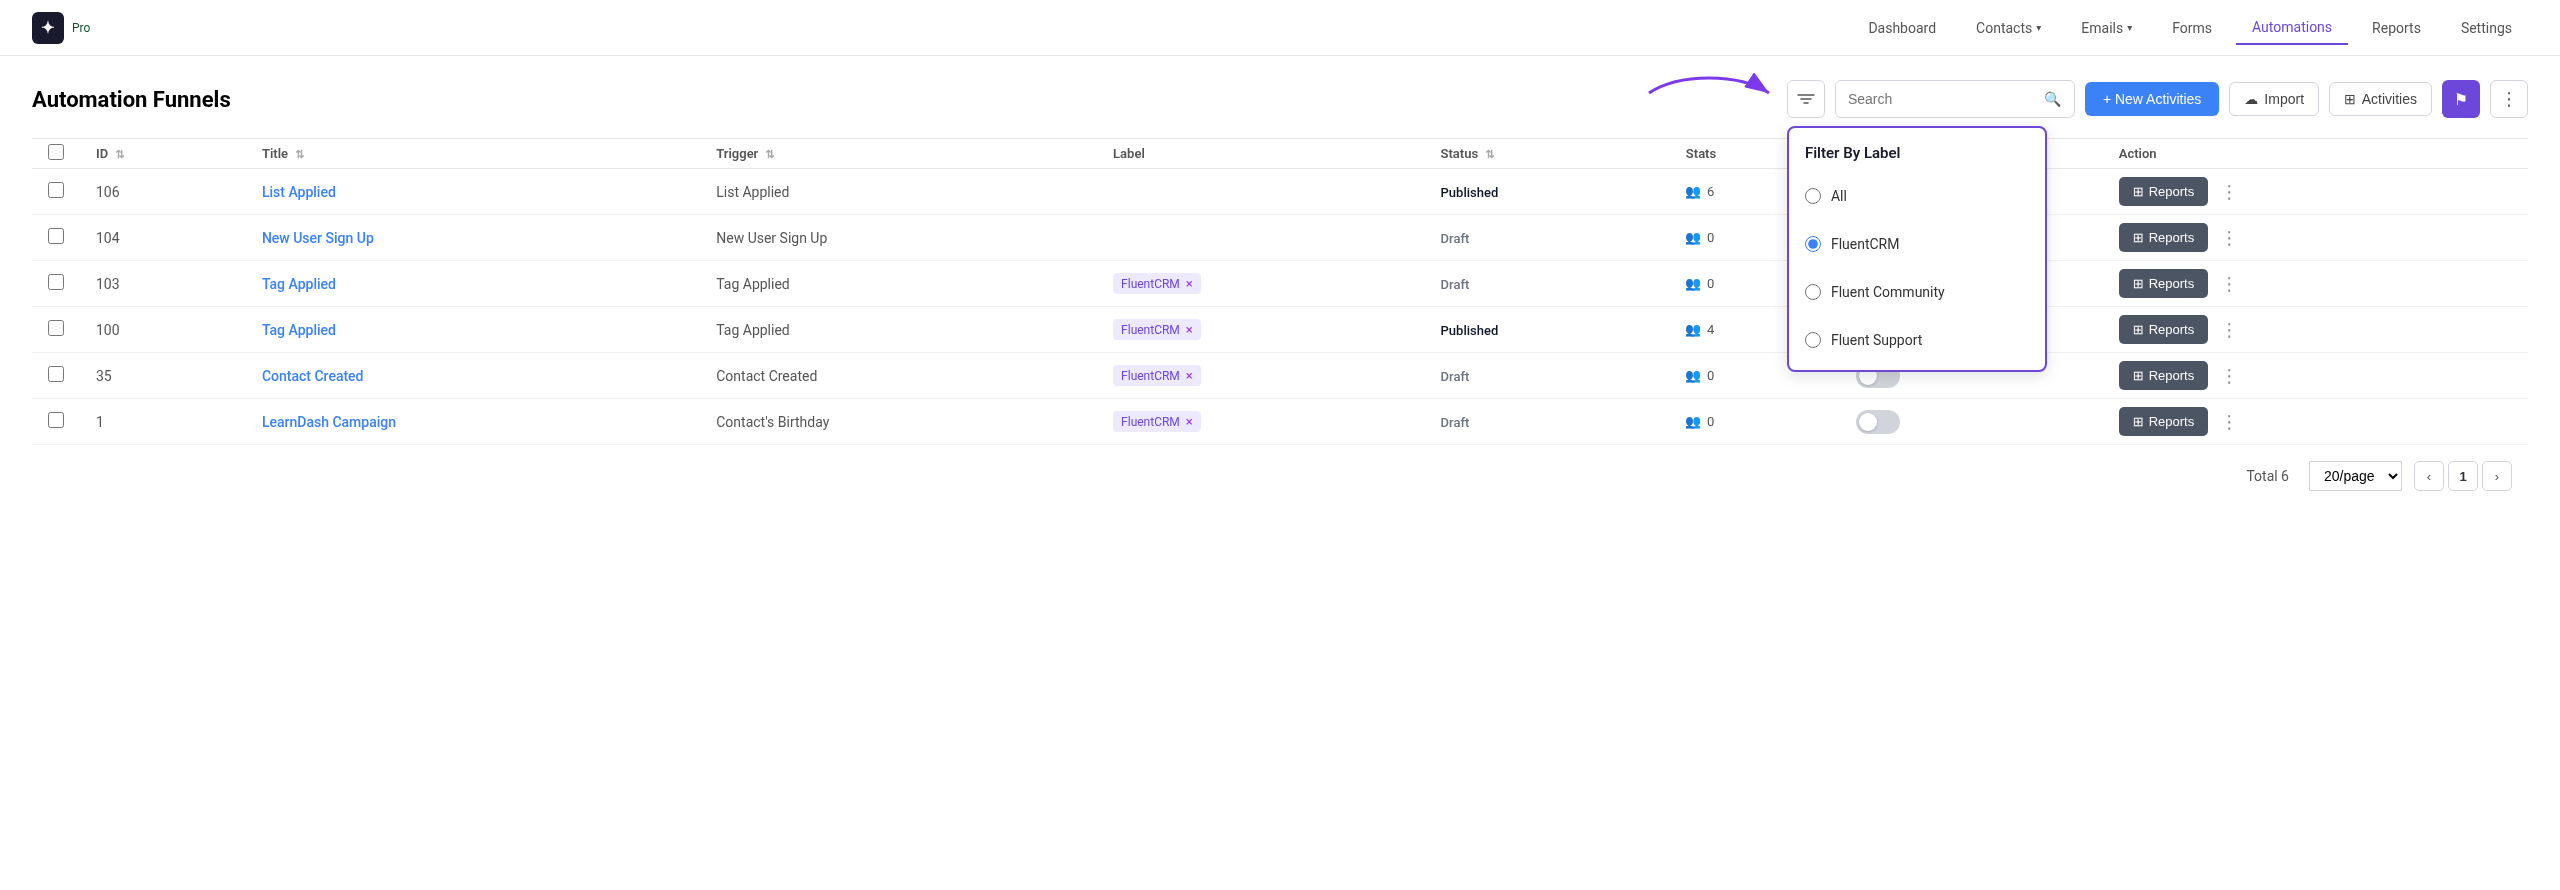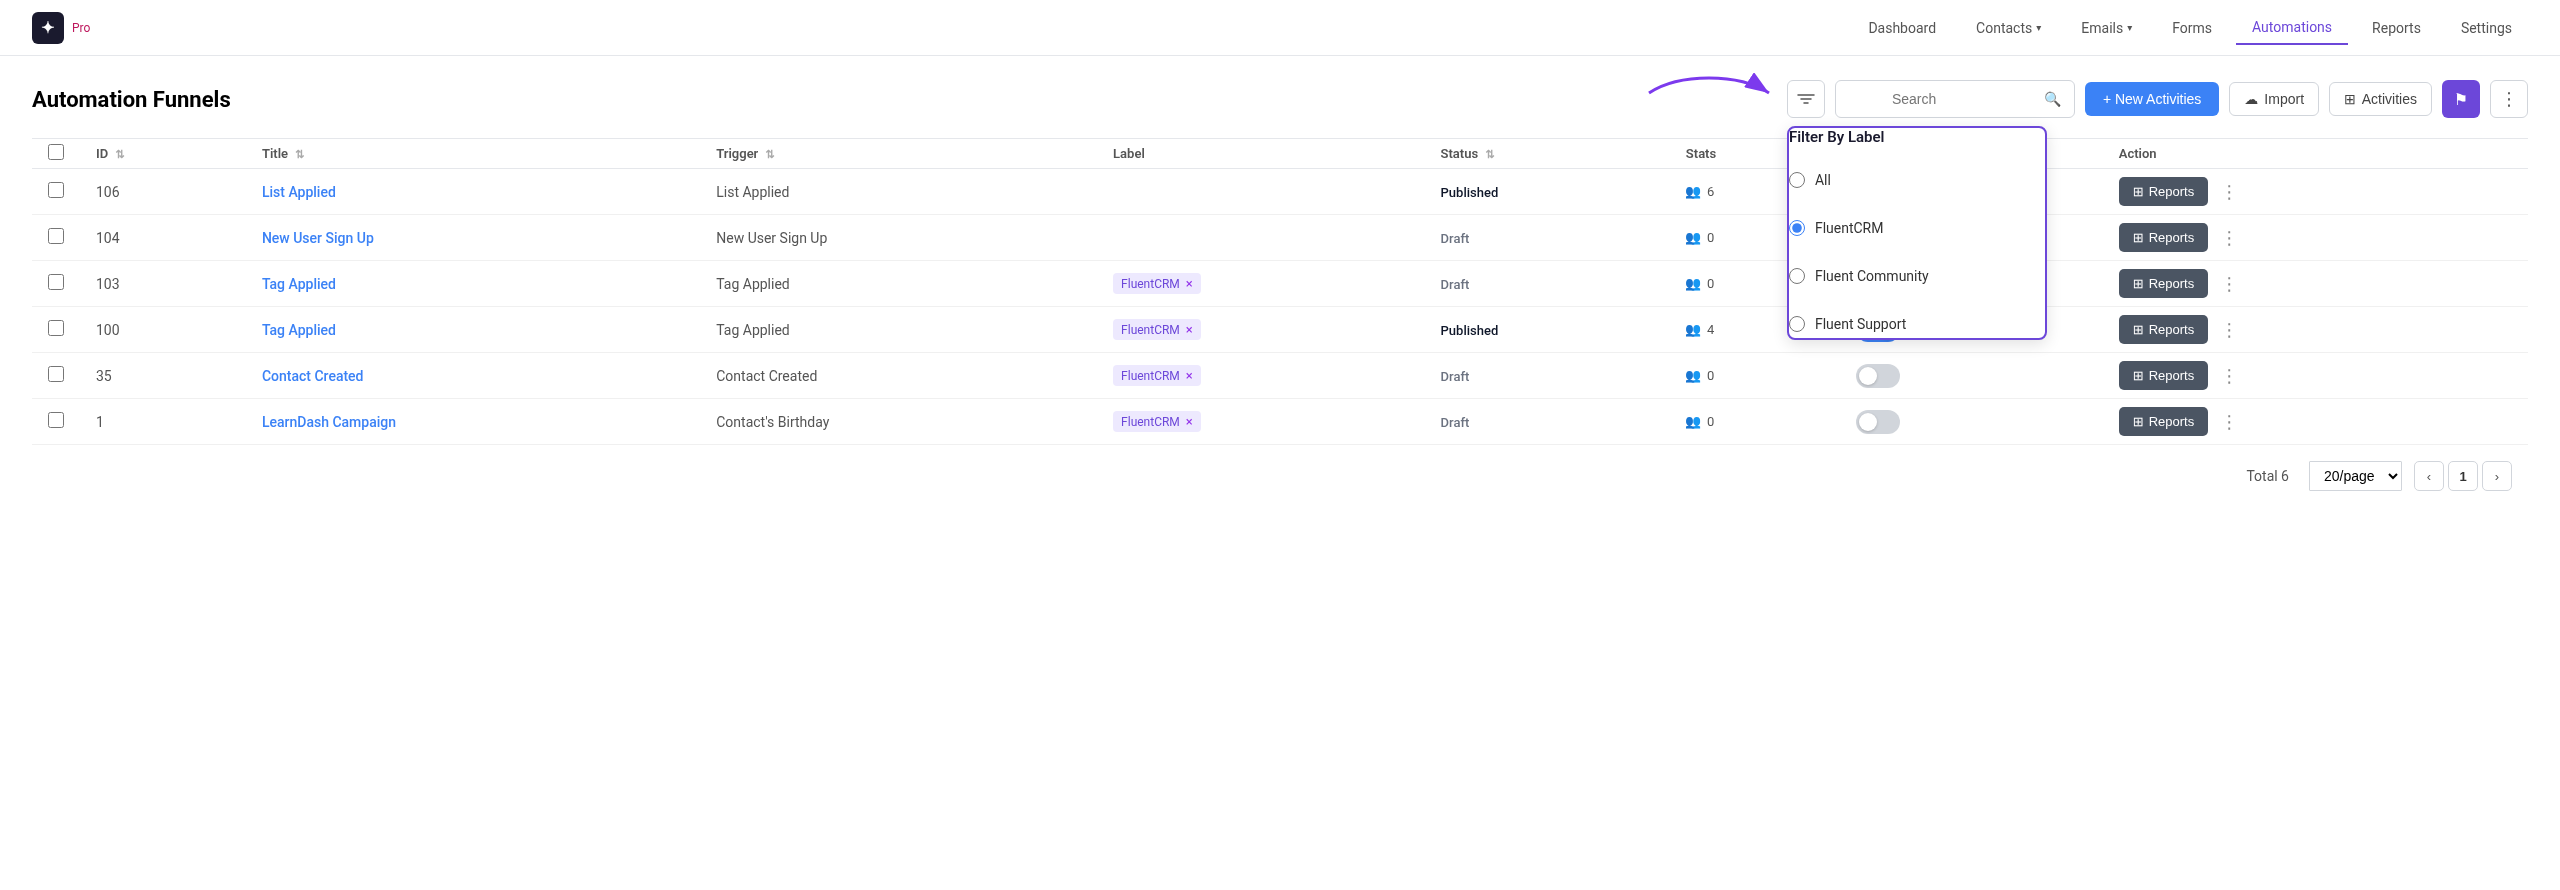--- a/index.html
+++ b/index.html
@@ -28,21 +28,21 @@
       border-radius: 6px;
       display: flex;
       align-items: center;
       justify-content: center;
       color: #fff;
       font-size: 16px;
       font-weight: bold;
     }
     .nav-logo-pro {
       font-size: 12px;
-      color: #be185d;
+      color: #14532d;
     }
     .nav-links {
       display: flex;
       align-items: center;
       gap: 8px;
     }
     .nav-link {
       padding: 8px 16px;
       color: #555;
       text-decoration: none;
@@ -115,21 +115,20 @@
       background: #fff;
       width: 240px;
     }
     .search-box input {
       border: none;
       outline: none;
       font-size: 14px;
       color: #888;
       width: 100%;
       background: transparent;
-      margin-left: 44px;
     }
     .search-icon { color: #aaa; font-size: 14px; }
 
     .btn-new-automation {
       background: #3b82f6;
       color: #fff;
       border: none;
       border-radius: 6px;
       padding: 9px 18px;
       font-size: 14px;
@@ -193,21 +192,21 @@
 
     
     .filter-dropdown {
       position: absolute;
       top: 120%;
       left: 0;
       width: 260px;
       background: #fff;
       border: 2px solid #6c47d9;
       border-radius: 8px;
-      padding: 0;
+      padding: 16px;
       z-index: 100;
       box-shadow: 0 4px 16px rgba(0,0,0,0.12);
     }
     .filter-dropdown-title {
       font-size: 15px;
       font-weight: 600;
       color: #1a1a2e;
       margin-bottom: 14px;
     }
     .filter-option {

